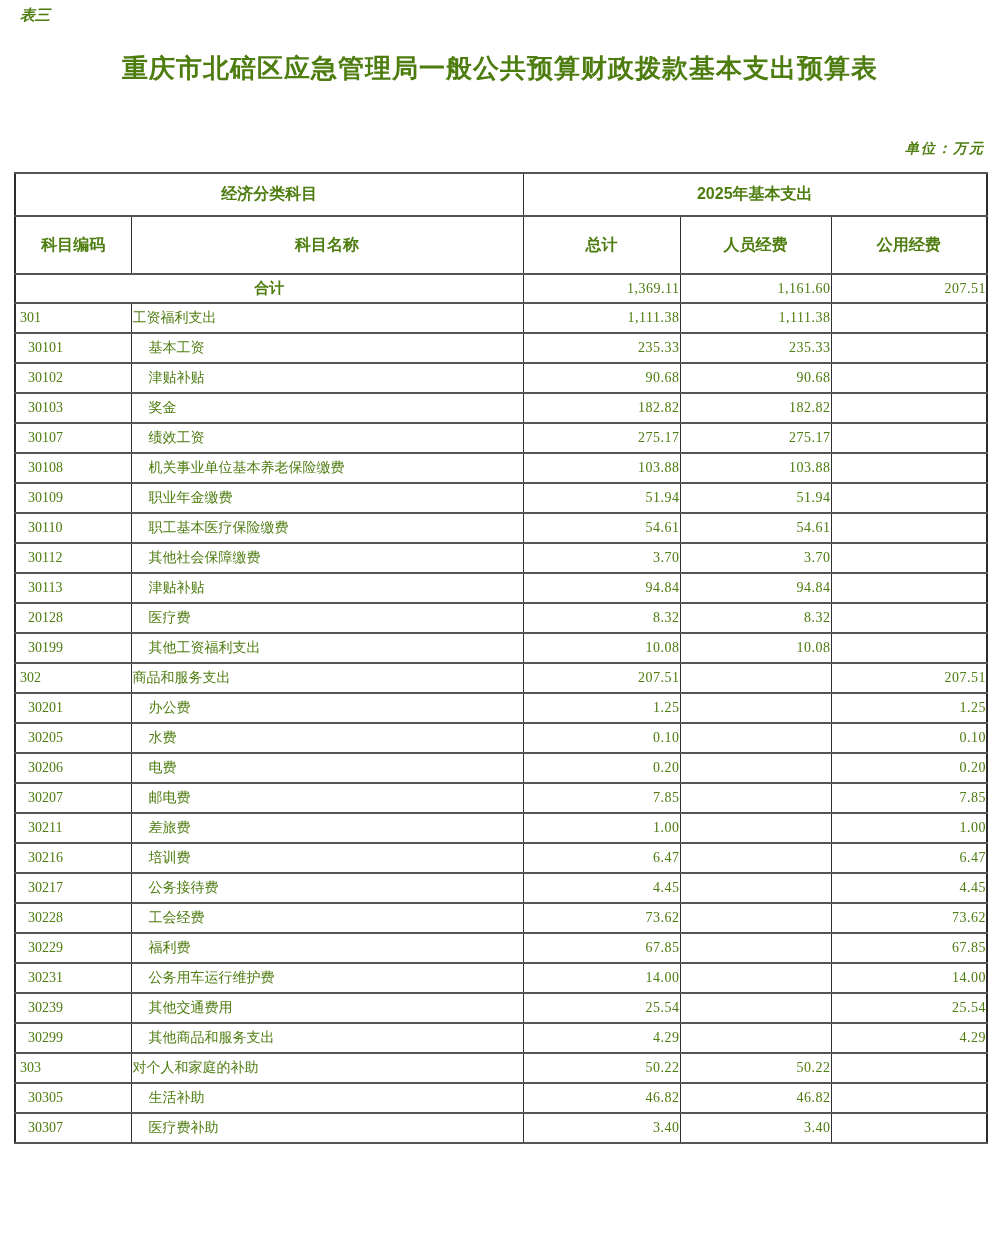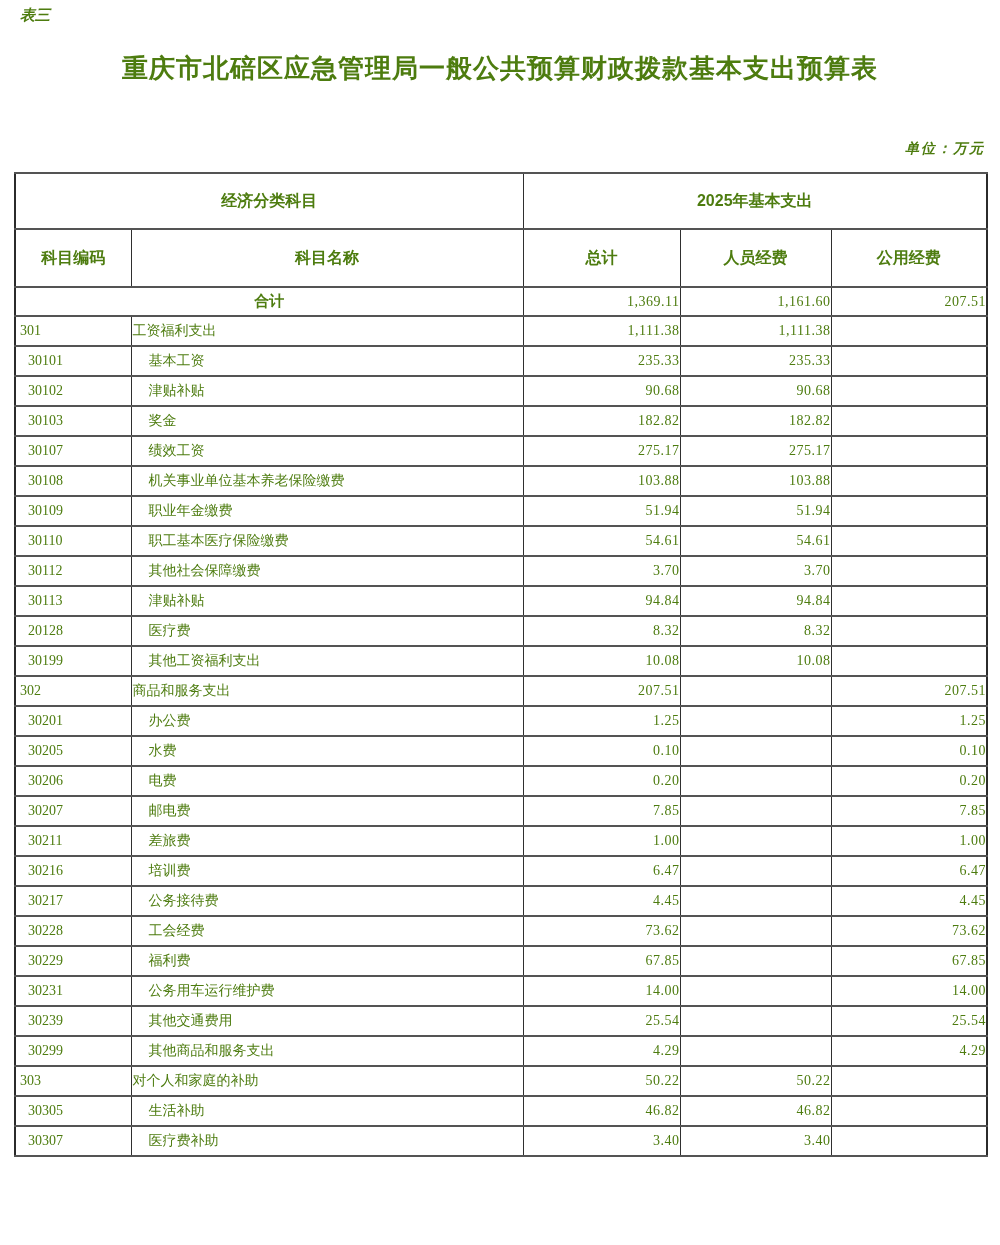--- a/index.html
+++ b/index.html
@@ -61,21 +61,21 @@
     overflow: hidden;
     white-space: nowrap;
     padding: 0;
   }
   table.budget th {
     font-family: "Liberation Sans", "DejaVu Sans", sans-serif;
     font-weight: bold;
     font-size: 16px;
     text-align: center;
   }
-  tr.header-group { height: 56px; }
+  tr.header-group { height: 43px; }
   tr.header-cols  { height: 58px; }
   tr.total-row    { height: 29px; }
   tr.data-row     { height: 30px; }
   td.total-label {
     font-family: "Liberation Sans", "DejaVu Sans", sans-serif;
     font-weight: bold;
     font-size: 15px;
     text-align: center;
   }
   td.code, td.name {

